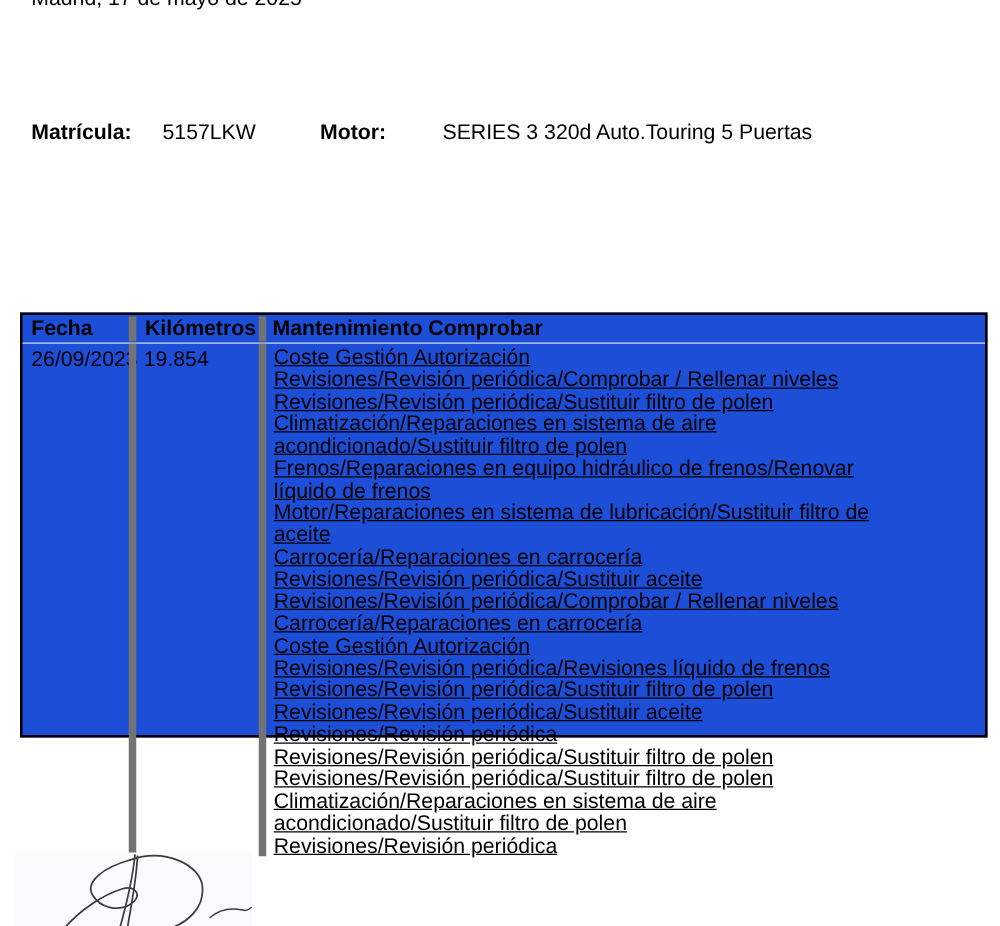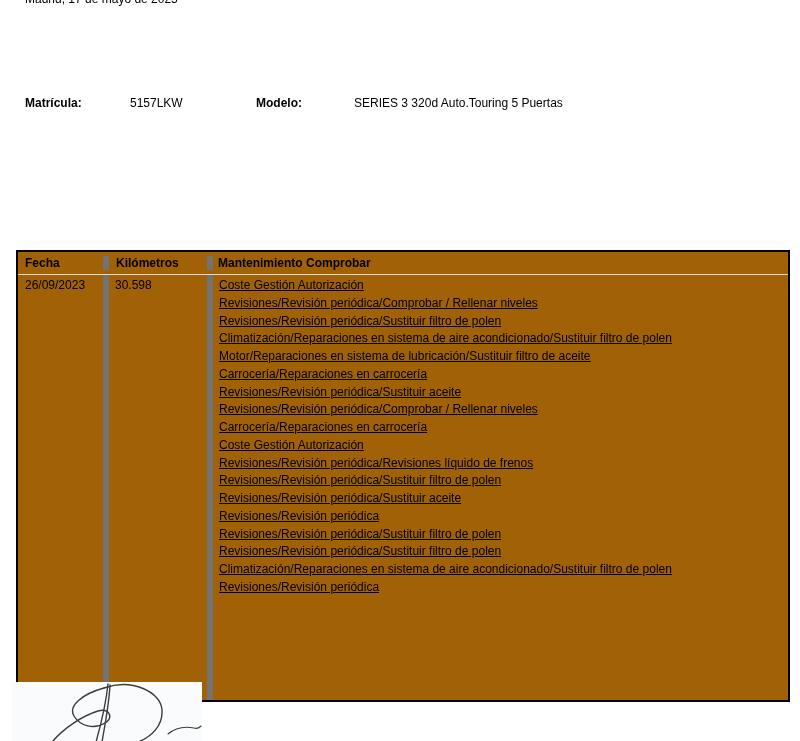--- a/index.html
+++ b/index.html
@@ -4,21 +4,21 @@
 <style>
   html, body { margin: 0; padding: 0; background: #ffffff; }
   .page {
     position: relative;
     width: 800px;
     height: 741px;
     background: #ffffff;
     overflow: hidden;
     font-family: "Liberation Sans", sans-serif;
     color: #000000;
-    font-size: 12px;
+    font-size: 17px;
   }
   .letter-date {
     position: absolute;
     left: 25px;
     top: -8px;
     line-height: 14px;
     white-space: nowrap;
   }
   .vehicle-row { position: absolute; top: 96px; left: 0; width: 100%; height: 18px; }
   .vehicle-row .lbl { font-weight: bold; position: absolute; white-space: nowrap; }
@@ -26,24 +26,24 @@
   .lbl-matricula { left: 25px; }
   .val-matricula { left: 104px; }
   .lbl-modelo   { left: 256px; }
   .val-modelo   { left: 328px; }
 
   .service-table {
     position: absolute;
     left: 16px;
     top: 250px;
     width: 774px;
-    height: 452px;
+    height: 340px;
     border: 2px solid #000000;
     box-sizing: border-box;
-    background: #a16207;
+    background: #1d4ed8;
   }
   .t-header {
     display: grid;
     grid-template-columns: 85px 104px 1fr;
     height: 22px;
     border-bottom: 1px solid #d9d9d9;
     font-weight: bold;
     align-items: center;
   }
   .t-body {
@@ -74,39 +74,40 @@
 </head>
 <body>
 
 <div class="page">
 
   <div class="letter-date">Madrid, 17 de mayo de 2025</div>
 
   <div class="vehicle-row">
     <span class="lbl lbl-matricula">Matrícula:</span>
     <span class="val val-matricula">5157LKW</span>
-    <span class="lbl lbl-modelo">Modelo:</span>
+    <span class="lbl lbl-modelo">Motor:</span>
     <span class="val val-modelo">SERIES 3 320d Auto.Touring 5 Puertas</span>
   </div>
 
   <div class="service-table">
     <div class="t-header">
       <div class="th1">Fecha</div>
       <div class="th2 cell-sep">Kilómetros</div>
       <div class="th3 cell-sep">Mantenimiento Comprobar</div>
     </div>
     <div class="t-body">
       <div class="td-fecha">26/09/2023</div>
-      <div class="td-km cell-sep">30.598</div>
+      <div class="td-km cell-sep">19.854</div>
       <div class="td-items cell-sep">
         <div class="maint-list">
             <div class="maint-line">Coste Gestión Autorización</div>
             <div class="maint-line">Revisiones/Revisión periódica/Comprobar / Rellenar niveles</div>
             <div class="maint-line">Revisiones/Revisión periódica/Sustituir filtro de polen</div>
             <div class="maint-line">Climatización/Reparaciones en sistema de aire acondicionado/Sustituir filtro de polen</div>
+            <div class="maint-line">Frenos/Reparaciones en equipo hidráulico de frenos/Renovar líquido de frenos</div>
             <div class="maint-line">Motor/Reparaciones en sistema de lubricación/Sustituir filtro de aceite</div>
             <div class="maint-line">Carrocería/Reparaciones en carrocería</div>
             <div class="maint-line">Revisiones/Revisión periódica/Sustituir aceite</div>
             <div class="maint-line">Revisiones/Revisión periódica/Comprobar / Rellenar niveles</div>
             <div class="maint-line">Carrocería/Reparaciones en carrocería</div>
             <div class="maint-line">Coste Gestión Autorización</div>
             <div class="maint-line">Revisiones/Revisión periódica/Revisiones líquido de frenos</div>
             <div class="maint-line">Revisiones/Revisión periódica/Sustituir filtro de polen</div>
             <div class="maint-line">Revisiones/Revisión periódica/Sustituir aceite</div>
             <div class="maint-line">Revisiones/Revisión periódica</div>

